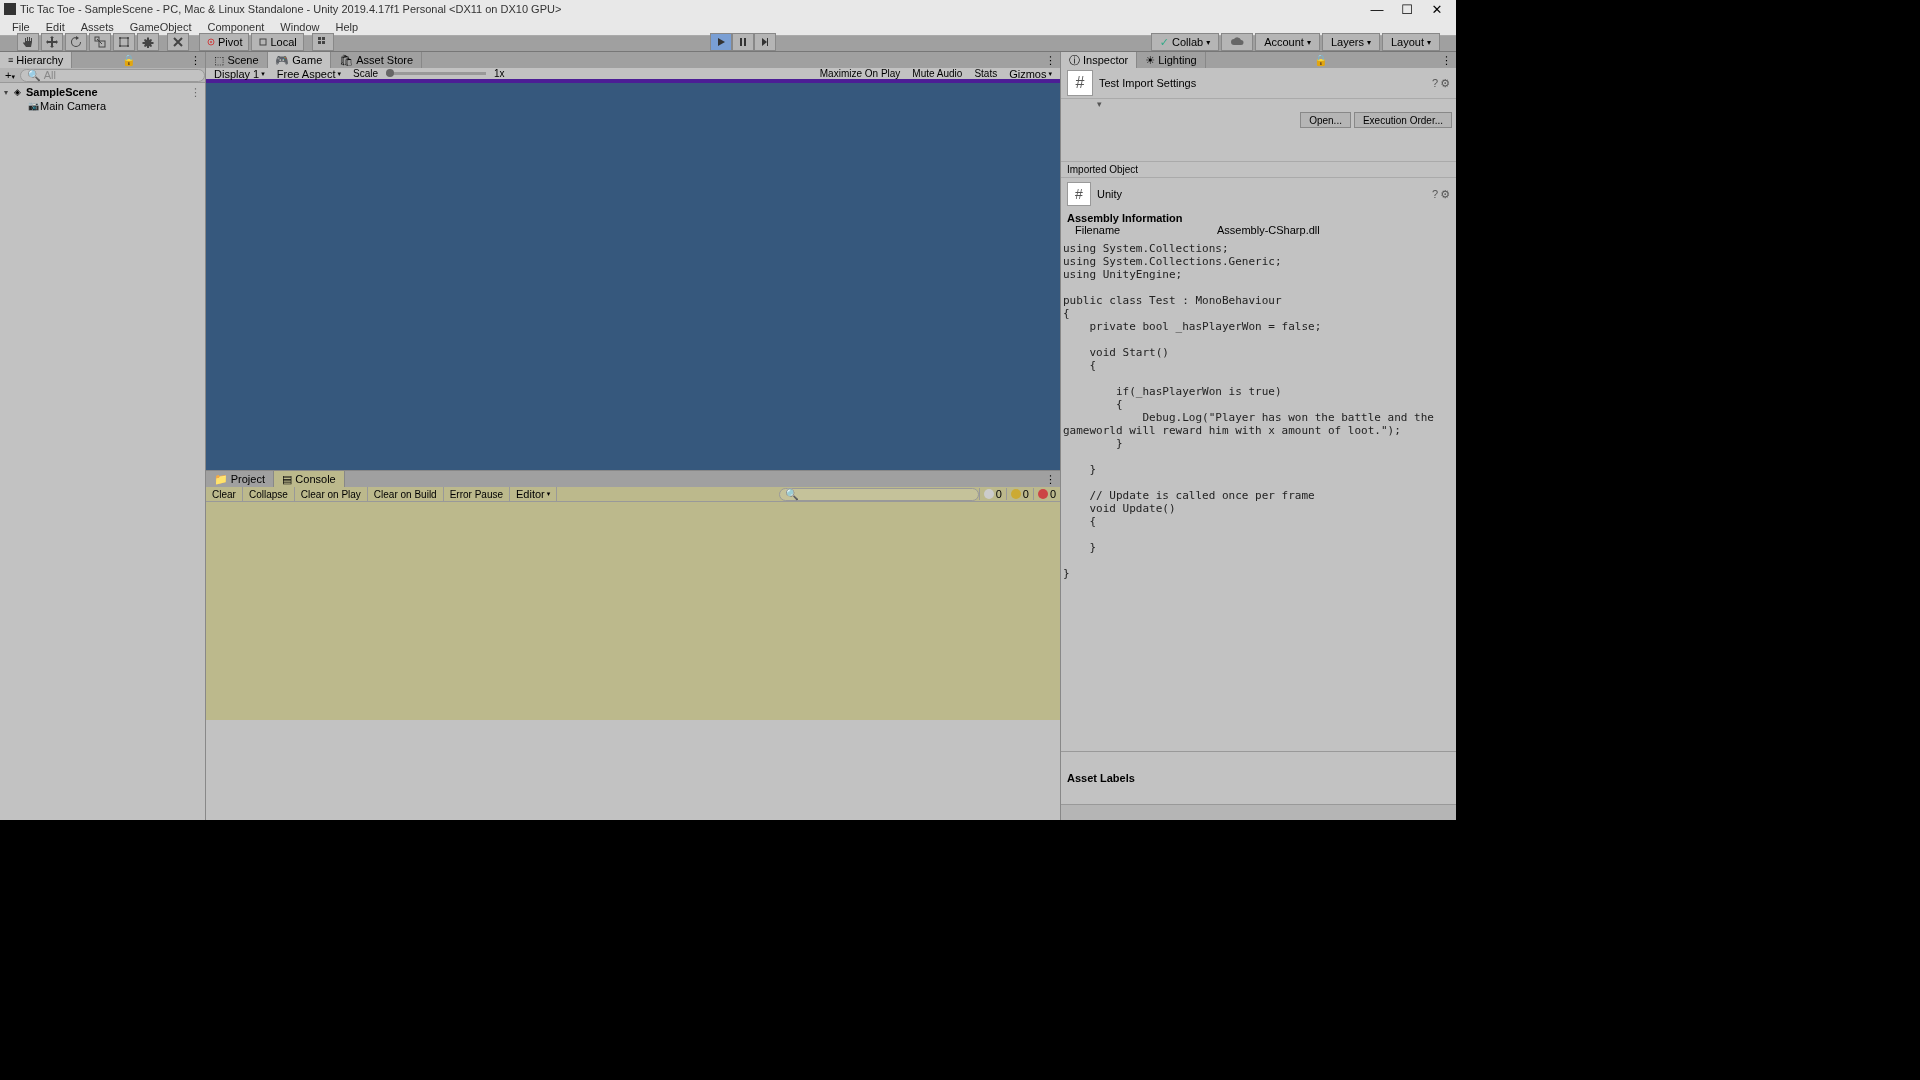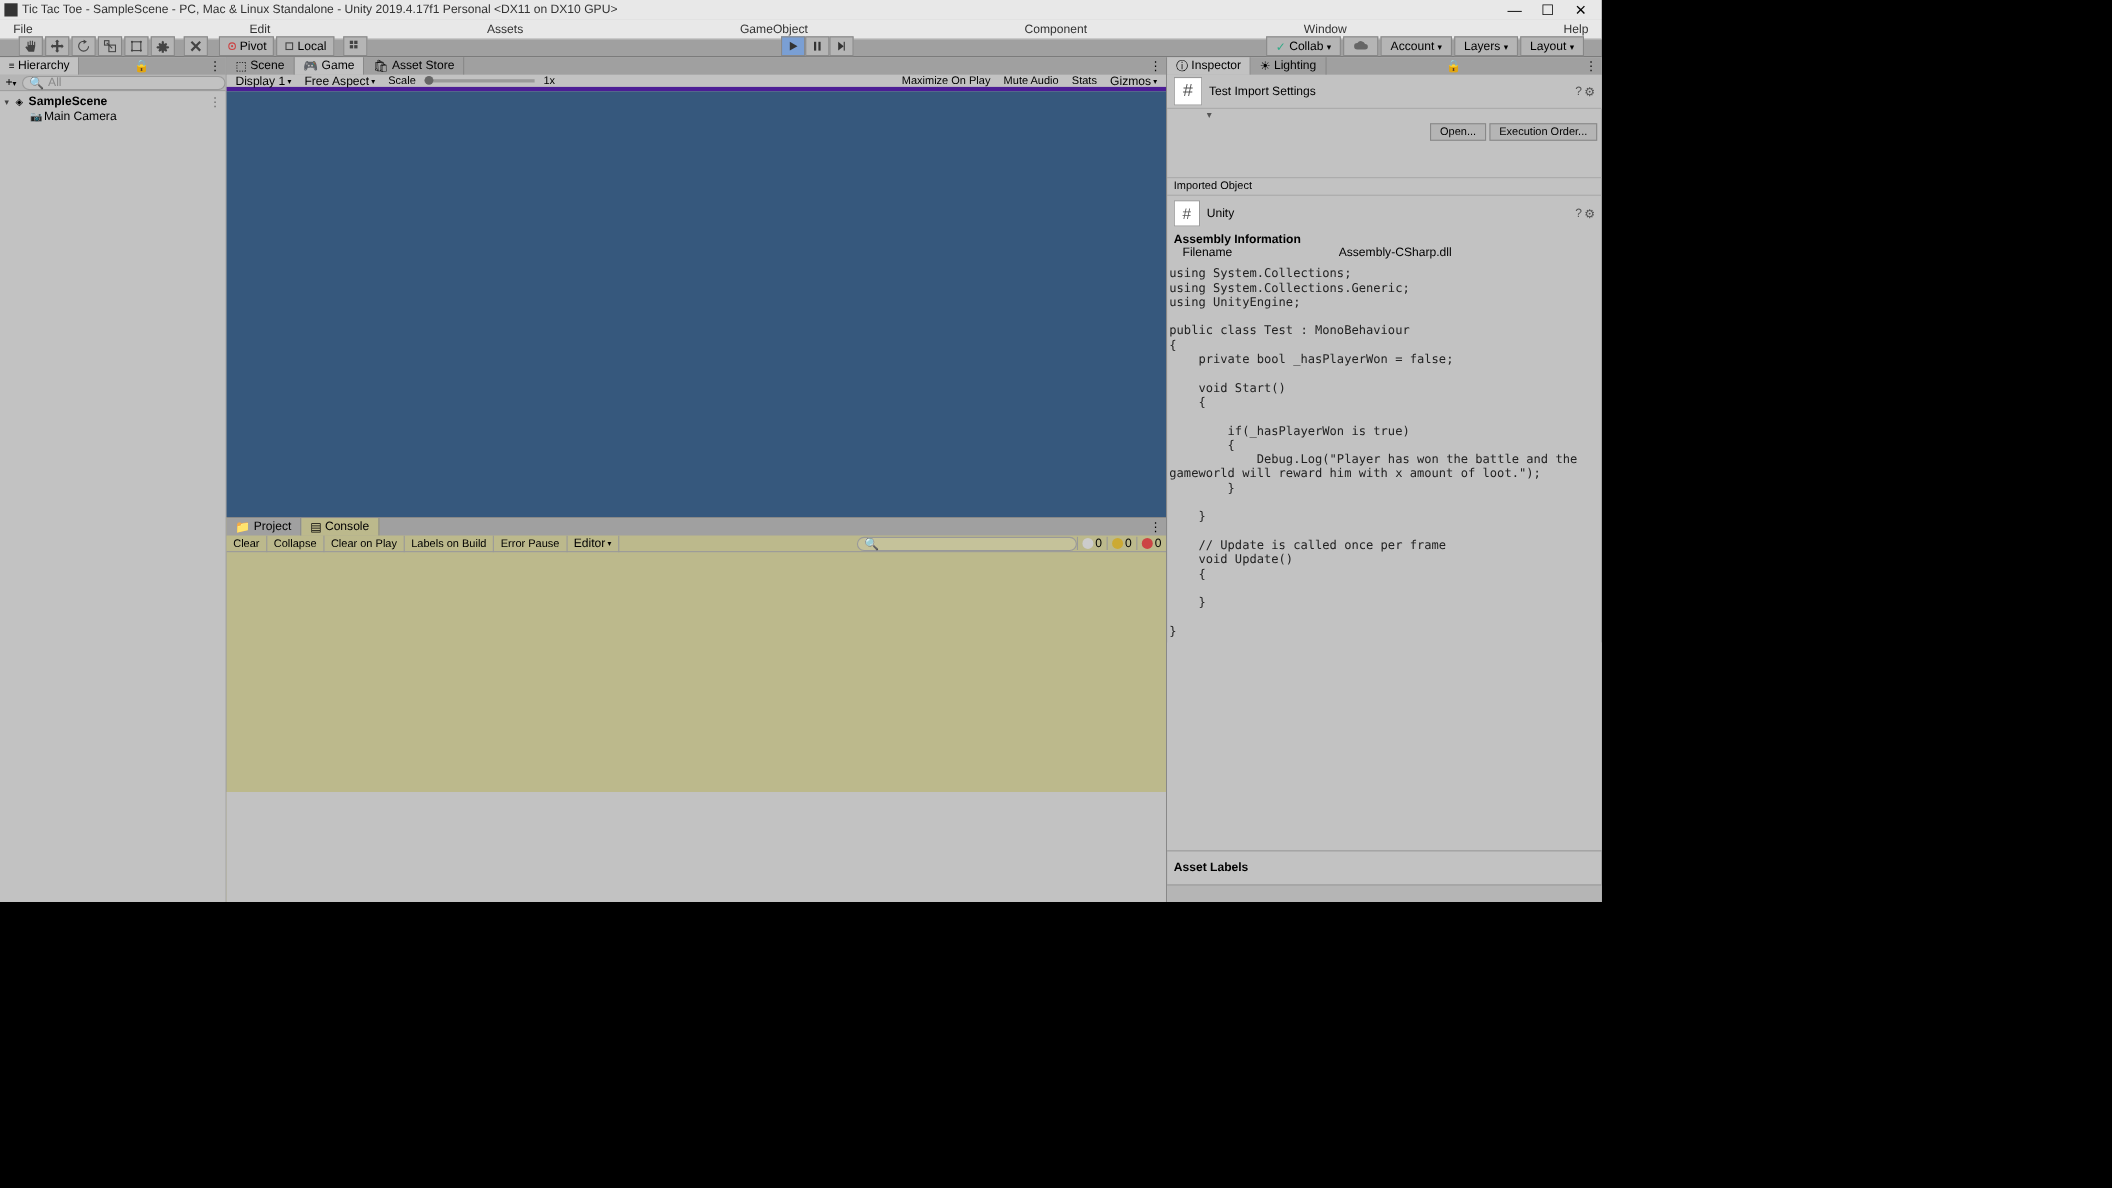--- a/index.html
+++ b/index.html
@@ -6,21 +6,21 @@
 body { width: 1920px; height: 1080px; background: #000; overflow: hidden; }
 .container { width: 1456px; height: 820px; background: #c0c0c0; display: flex; flex-direction: column; }
 
 
 .titlebar { height: 18px; background: #e8e8e8; display: flex; align-items: center; padding: 0 4px; }
 .titlebar .app-icon { width: 12px; height: 12px; background: #333; margin-right: 4px; }
 .titlebar .title { flex: 1; font-size: 11px; color: #333; }
 .titlebar .win-btn { width: 30px; height: 16px; display: flex; align-items: center; justify-content: center; cursor: pointer; font-size: 13px; }
 
 
-.menubar { height: 18px; background: #e8e8e8; display: flex; align-items: center; padding: 0 4px; border-bottom: 1px solid #aaa; justify-content: space-between; }
+.menubar { height: 18px; background: #e8e8e8; display: flex; align-items: center; padding: 0 4px; border-bottom: 1px solid #aaa; }
 .menubar .menu-item { padding: 2px 8px; cursor: pointer; color: #333; }
 
 
 .toolbar { height: 16px; background: #a0a0a0; display: flex; align-items: flex-end; padding: 0 16px; border-bottom: 1px solid #777; }
 .tool-btn { width: 22px; height: 18px; background: #b5b5b5; border: 1px solid #888; margin: 0 1px; display: flex; align-items: center; justify-content: center; cursor: pointer; font-size: 10px; }
 .tool-pivot, .tool-local { width: auto; padding: 0 6px; background: #b5b5b5; }
 .tool-pivot svg, .tool-local svg { margin-right: 2px; }
 .toolbar-spacer { flex: 1; }
 .play-controls { display: flex; }
 .play-btn { width: 22px; height: 18px; background: #b5b5b5; border: 1px solid #888; display: flex; align-items: center; justify-content: center; cursor: pointer; }
@@ -92,21 +92,21 @@
 .insp-section { padding: 2px 6px; border-top: 1px solid #aaa; border-bottom: 1px solid #aaa; font-size: 10px; }
 .insp-obj-header { padding: 4px 6px; display: flex; align-items: center; }
 .insp-obj-header .script-icon { width: 24px; height: 24px; background: #fff; border: 1px solid #999; display: flex; align-items: center; justify-content: center; font-size: 14px; color: #555; margin-right: 6px; }
 .insp-obj-header .help-icons { margin-left: auto; display: flex; gap: 2px; font-size: 10px; color: #555; }
 .insp-assembly { padding: 2px 6px; }
 .insp-assembly .bold { font-weight: bold; }
 .insp-assembly .row { display: flex; }
 .insp-assembly .label { width: 150px; padding-left: 8px; }
 .insp-code { padding: 4px 2px; font-family: monospace; font-size: 11px; line-height: 13px; white-space: pre-wrap; color: #222; }
 .insp-spacer { flex: 1; background: #c2c2c2; }
-.asset-labels { border-top: 1px solid #999; padding: 9px 6px; display: flex; justify-content: space-between; align-items: flex-start; }
+.asset-labels { border-top: 1px solid #999; padding: 20px 6px; display: flex; justify-content: space-between; align-items: flex-start; }
 .asset-labels .bold { font-weight: bold; }
 .asset-footer { height: 16px; background: #b5b5b5; border-top: 1px solid #999; }
 
 svg { display: block; }
 </style>
 </head>
 <body>
 
 <div class="container">
 
@@ -329,21 +329,21 @@
           <div class="console-tab active">
               <span>▤</span>
               <span>Console</span>
             </div>
           <div class="ctx" style="margin-left:auto;padding:0 4px">⋮</div>
         </div>
         <div class="console-toolbar">
           <div class="ct-btn">Clear</div>
           <div class="ct-btn">Collapse</div>
           <div class="ct-btn">Clear on Play</div>
-          <div class="ct-btn">Labels on Build</div>
+          <div class="ct-btn">Clear on Build</div>
           <div class="ct-btn">Error Pause</div>
           <div class="ct-btn">
               <span>Editor</span>
               <span style="font-size:7px;margin-left:2px">▾</span>
             </div>
           <div class="ct-search">
               <span>🔍</span>
             </div>
           <div class="ct-count">
               <span class="icon" style="background:#ccc"></span>

